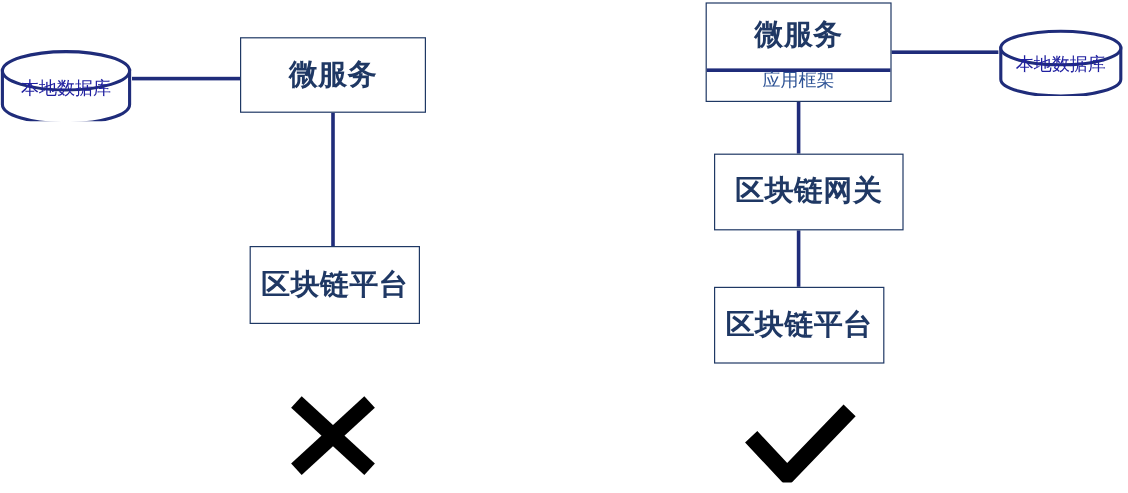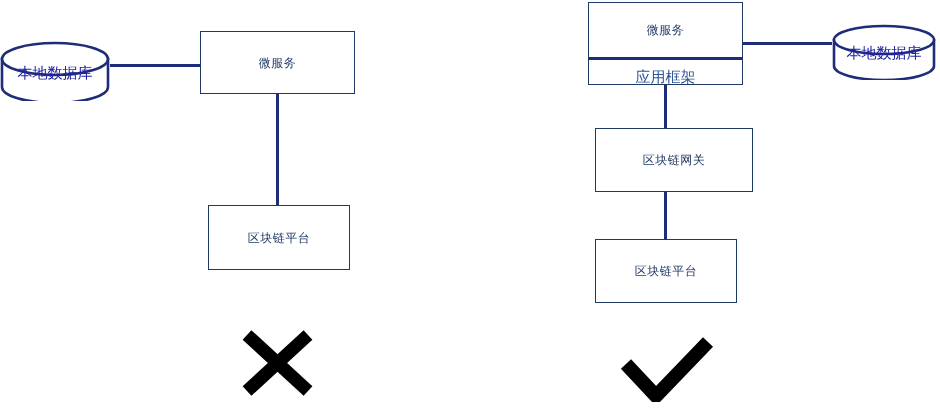--- a/index.html
+++ b/index.html
@@ -27,22 +27,22 @@
     background: #ffffff;
   }
   
   .box {
     border: 1.6px solid #1F3864;
     display: flex;
     align-items: center;
     justify-content: center;
   }
   .box-label {
-    font-weight: normal;
-    font-size: 12px;
+    font-weight: bold;
+    font-size: 24px;
     color: #1F3864;
     letter-spacing: 0.5px;
     line-height: 1;
     white-space: nowrap;
   }
   
   .box-split {
     border: 1.6px solid #1F3864;
     display: flex;
     flex-direction: column;
@@ -52,21 +52,21 @@
     flex: 1 1 auto;
     display: flex;
     align-items: center;
     justify-content: center;
     border-bottom: 3px solid #1F2C7A;
   }
   .tier-bottom {
     height: 24px;
     flex: 0 0 24px;
     display: flex;
-    align-items: flex-end;
+    align-items: flex-start;
     justify-content: center;
   }
   .tier-bottom-label {
     font-weight: normal;
     font-size: 15px;
     color: #2E5395;
     line-height: 1;
     white-space: nowrap;
   }
   

